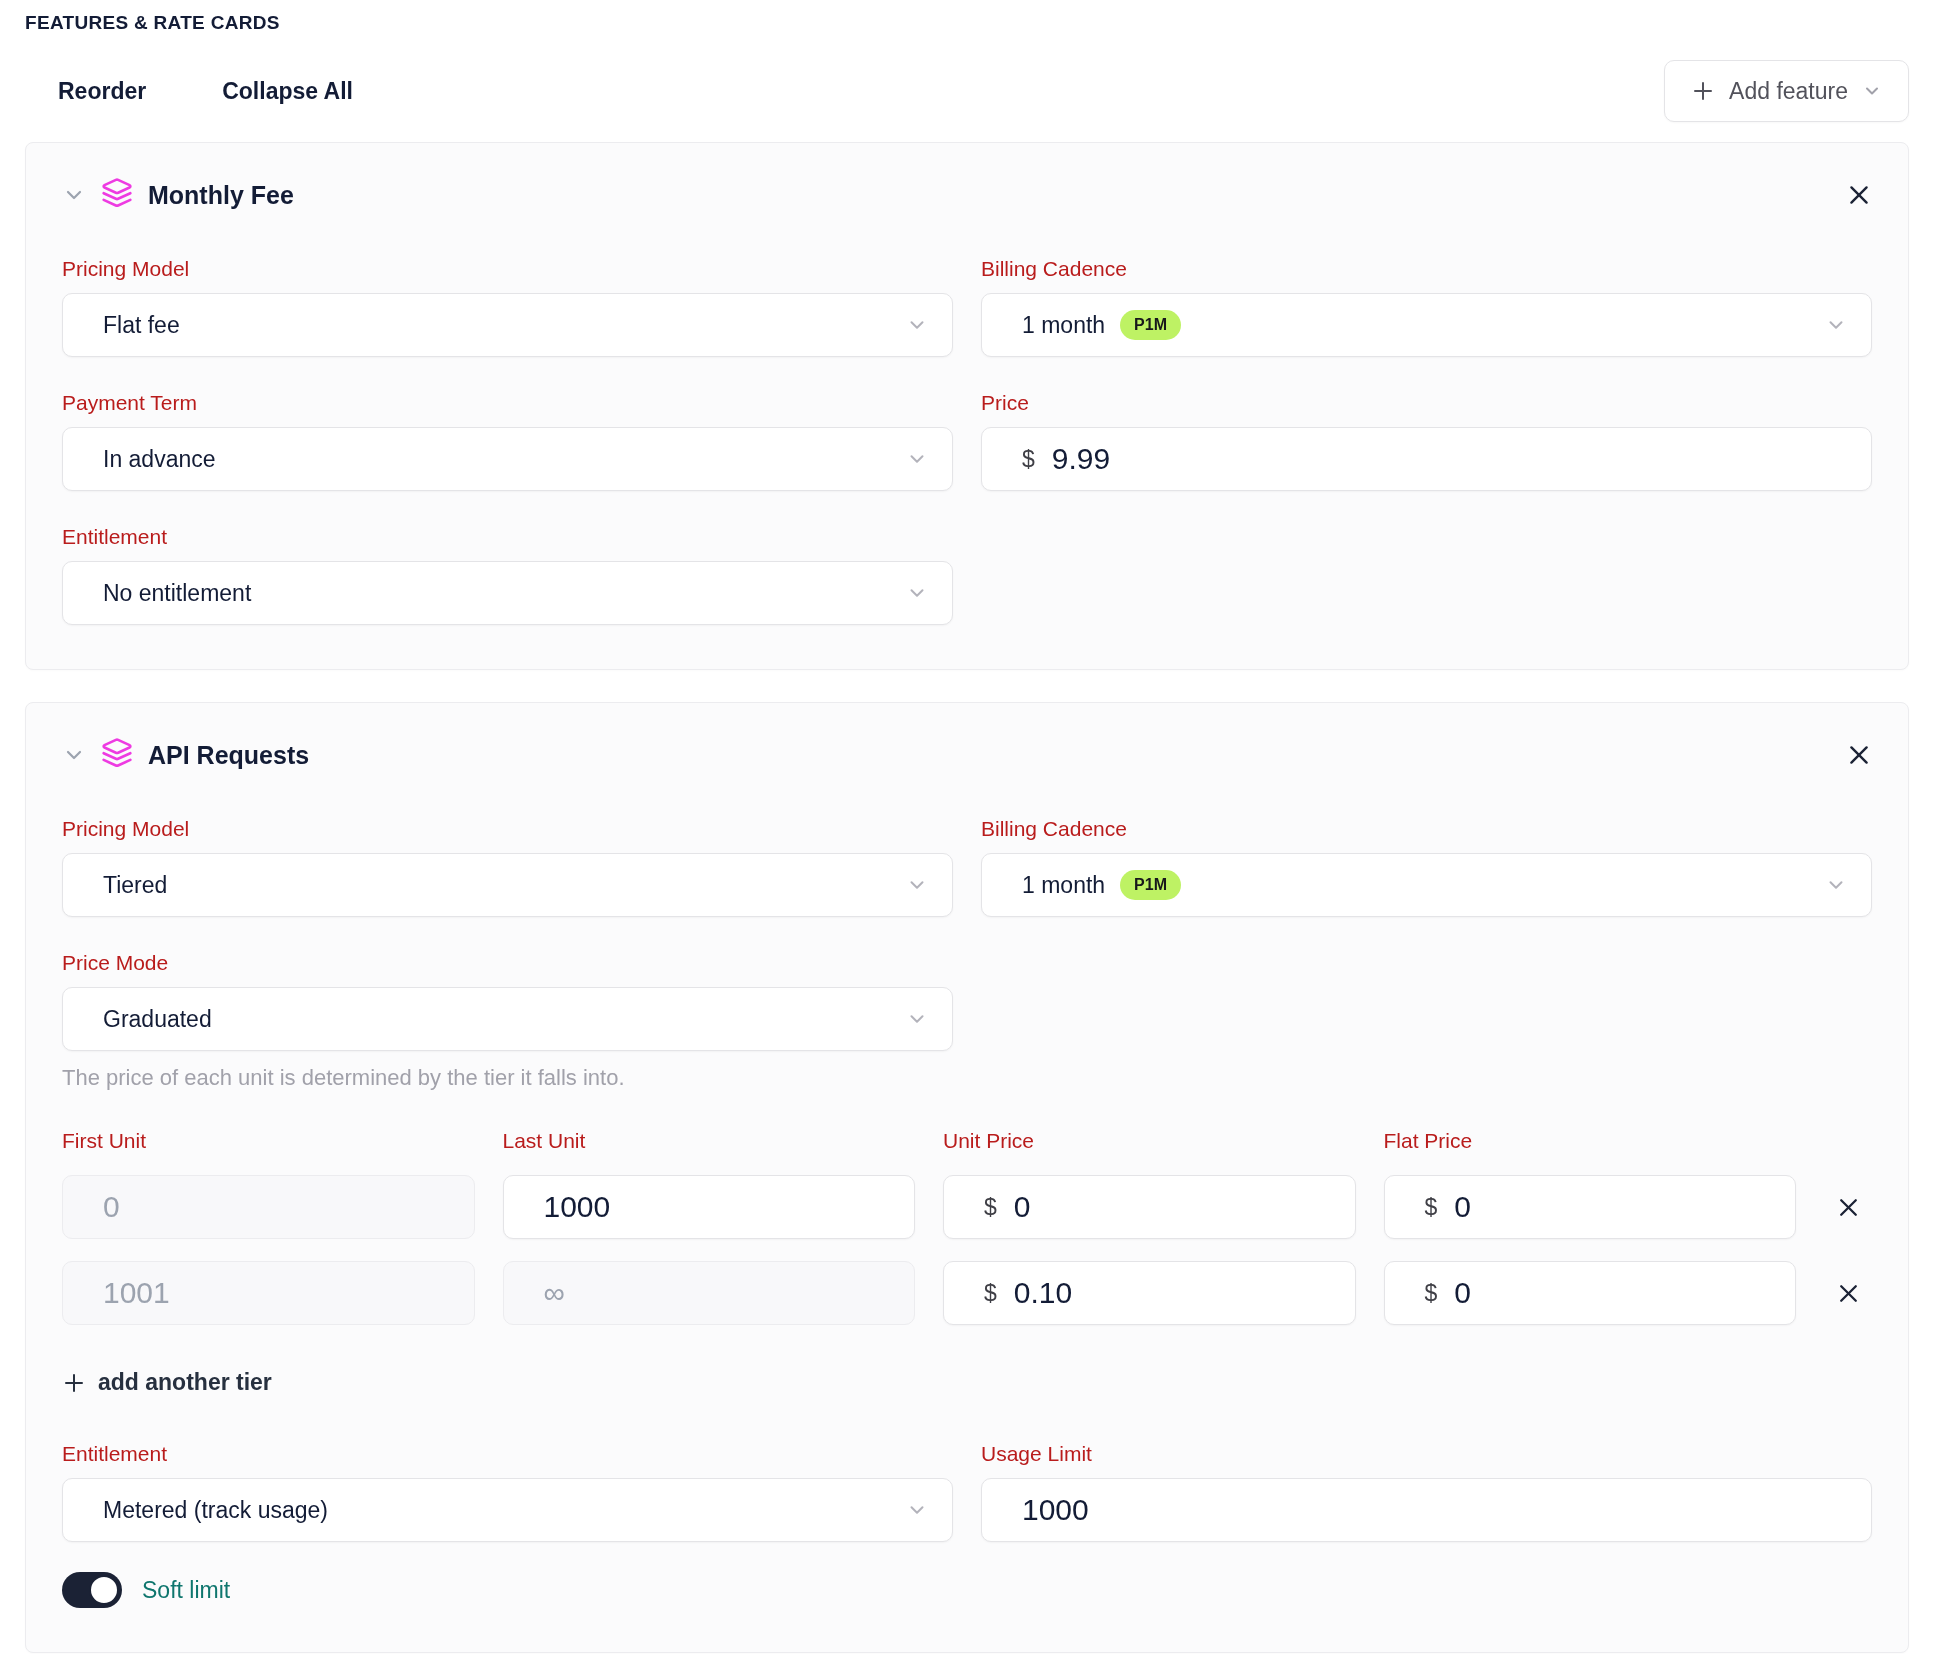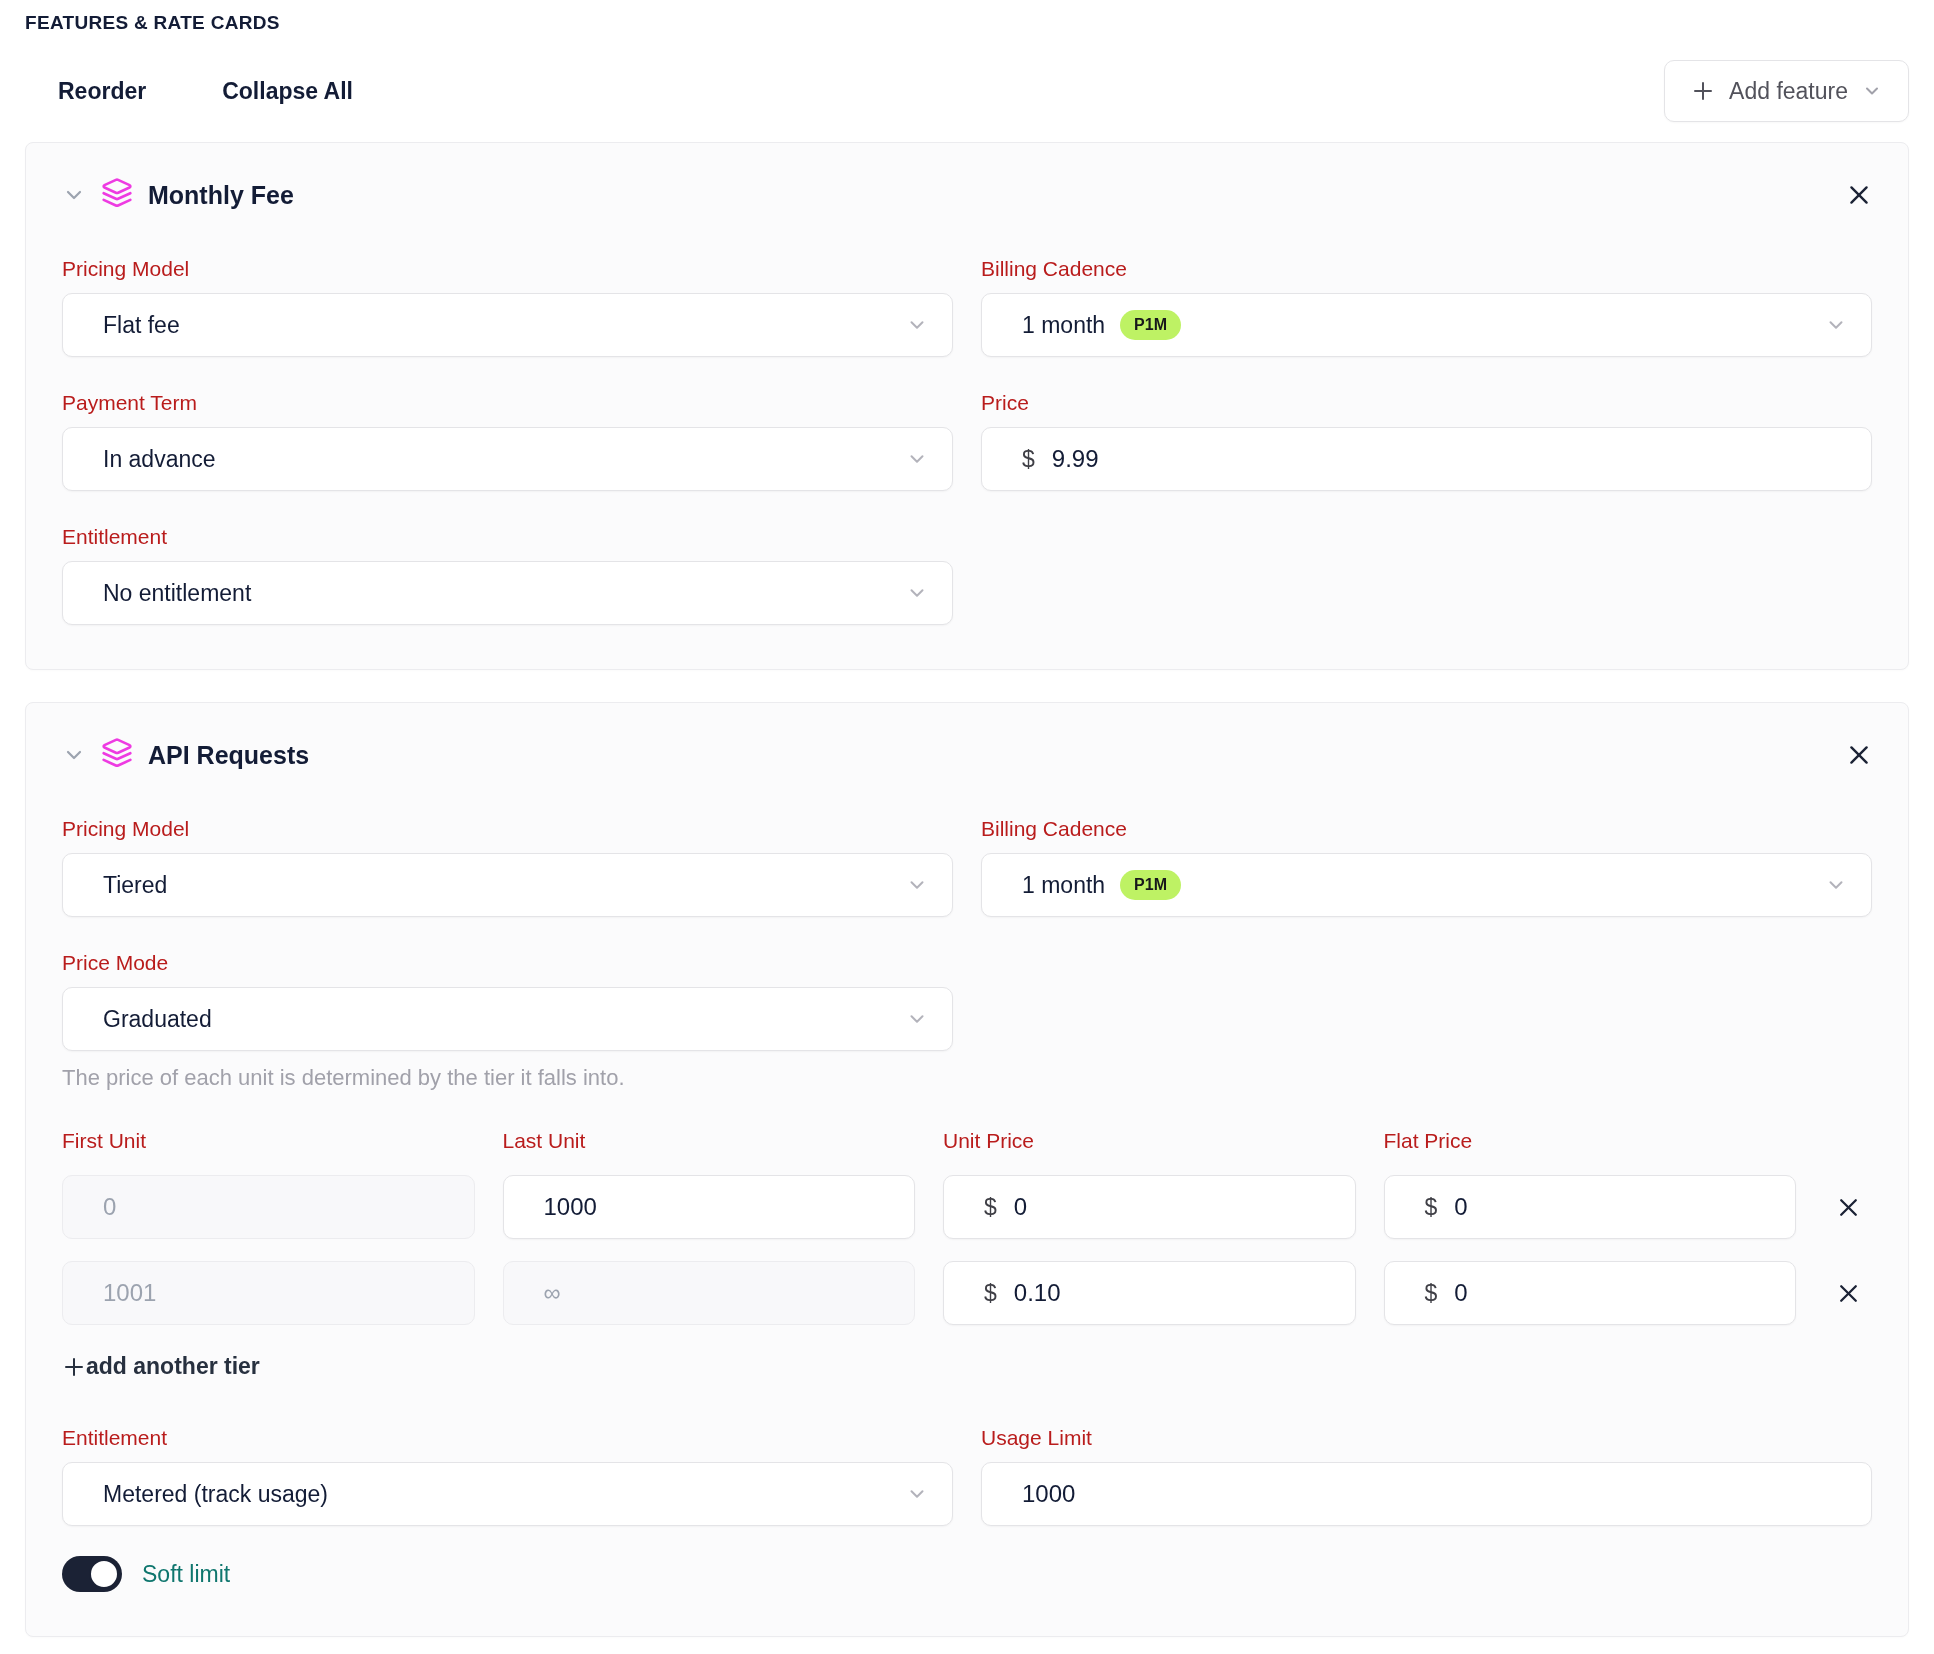--- a/index.html
+++ b/index.html
@@ -75,21 +75,21 @@
   }
   .select .chev { position:absolute; right:24px; }
   .badge {
     margin-left:15px;
     background:#bef264; color:#18181b;
     font-size:16px; font-weight:700;
     padding:6px 14px; border-radius:999px;
   }
   .input-wrap input {
     border:none; outline:none; background:transparent;
-    font-family:inherit; font-size:24px; color:#131c36;
+    font-family:inherit; font-size:30px; color:#131c36;
     width:100%; height:100%;
   }
   .money .prefix { color:#3f3f46; margin-right:17px; font-size:23px; }
   .input-wrap.disabled { background:#f8f8fa; border-color:#ececef; box-shadow:none; cursor:default; }
   .input-wrap.disabled input { color:#9ca3af; }
   .helper {
     margin-top:14px; font-size:22px; color:#a1a1aa;
   }
   
   .tier-grid {
@@ -98,23 +98,23 @@
     grid-template-columns:1fr 1fr 1fr 1fr 48px;
     column-gap:28px; row-gap:22px;
     align-items:center;
   }
   .tier-grid .field-label { margin-bottom:0; }
   .tier-x {
     background:none; border:none; cursor:pointer;
     display:flex; align-items:center; justify-content:center;
   }
   .add-tier-btn {
-    margin-top:28px;
+    margin-top:44px;
     background:none; border:none; cursor:pointer;
-    display:flex; align-items:center; 
+    display:flex; align-items:center; gap:12px;
     font-family:inherit; font-size:23px; font-weight:700; color:#27303f;
   }
   
   .grid2.lower { margin-top:46px; }
   .soft-limit-row {
     margin-top:30px;
     display:flex; align-items:center; gap:20px;
   }
   .toggle {
     width:60px; height:36px; border-radius:999px;

